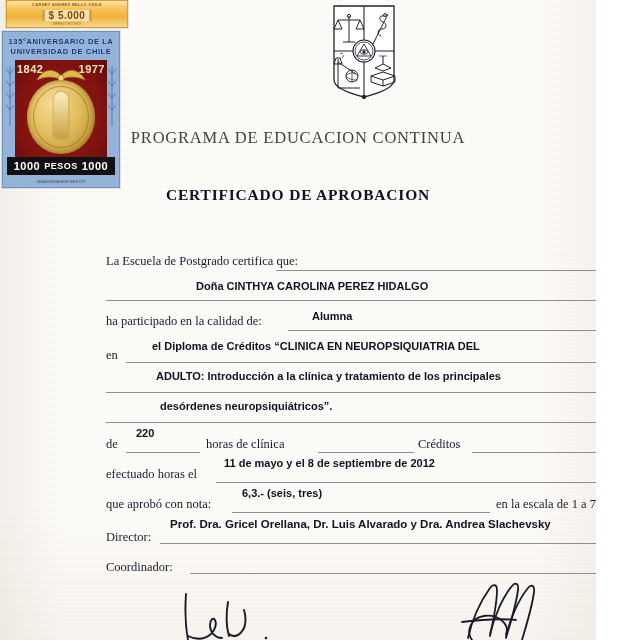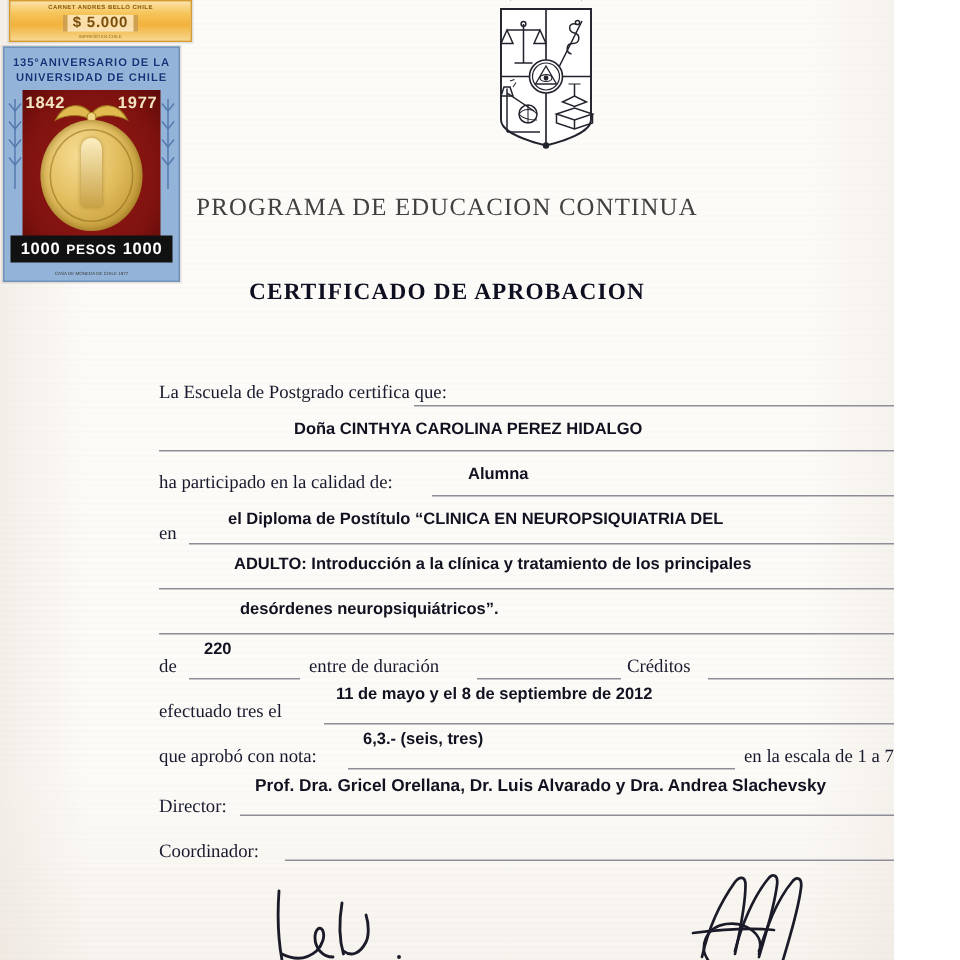--- a/index.html
+++ b/index.html
@@ -402,47 +402,47 @@
     </div>
 
     <div class="frow">
       <span class="label" style="left:106px; top:6px;">ha participado en la calidad de:</span>
       <span class="filled" style="left:312px; top:2px;">Alumna</span>
       <span class="rule" style="left:288px; top:22px; width:332px;"></span>
     </div>
 
     <div class="frow">
       <span class="label" style="left:106px; top:10px;">en</span>
-      <span class="filled" style="left:152px; top:2px;">el  Diploma de Postítulo “CLINICA EN NEUROPSIQUIATRIA DEL</span>
+      <span class="filled" style="left:152px; top:2px;">el  Diploma de Créditos “CLINICA EN NEUROPSIQUIATRIA DEL</span>
       <span class="rule" style="left:126px; top:24px; width:494px;"></span>
     </div>
 
     <div class="frow">
       <span class="filled" style="left:156px; top:2px;">ADULTO:  Introducción a la clínica y tratamiento de los principales</span>
       <span class="rule" style="left:106px; top:24px; width:514px;"></span>
     </div>
 
     <div class="frow">
       <span class="filled" style="left:160px; top:2px;">desórdenes neuropsiquiátricos”.</span>
       <span class="rule" style="left:106px; top:24px; width:514px;"></span>
     </div>
 
     <div class="frow">
       <span class="label" style="left:106px; top:9px;">de</span>
       <span class="filled" style="left:136px; top:-1px;">220</span>
       <span class="rule" style="left:126px; top:24px; width:74px;"></span>
-      <span class="label" style="left:206px; top:9px;">entre de duración</span>
+      <span class="label" style="left:206px; top:9px;">horas de clínica</span>
       <span class="rule" style="left:318px; top:24px; width:96px;"></span>
       <span class="label" style="left:418px; top:9px;">Créditos</span>
       <span class="filled" style="left:500px; top:-1px;"></span>
       <span class="rule" style="left:472px; top:24px; width:148px;"></span>
     </div>
 
     <div class="frow">
-      <span class="label" style="left:106px; top:9px;">efectuado tres el</span>
+      <span class="label" style="left:106px; top:9px;">efectuado horas el</span>
       <span class="filled" style="left:224px; top:-1px;">11 de mayo  y el 8 de septiembre de 2012</span>
       <span class="rule" style="left:216px; top:24px; width:404px;"></span>
     </div>
 
     <div class="frow">
       <span class="label" style="left:106px; top:9px;">que aprobó con nota:</span>
       <span class="filled" style="left:242px; top:-1px;text-align:center;">6,3.-  (seis, tres)</span>
       <span class="rule" style="left:232px; top:24px; width:258px;"></span>
       <span class="label" style="left:496px; top:9px;">en la escala de 1 a 7</span>
     </div>

